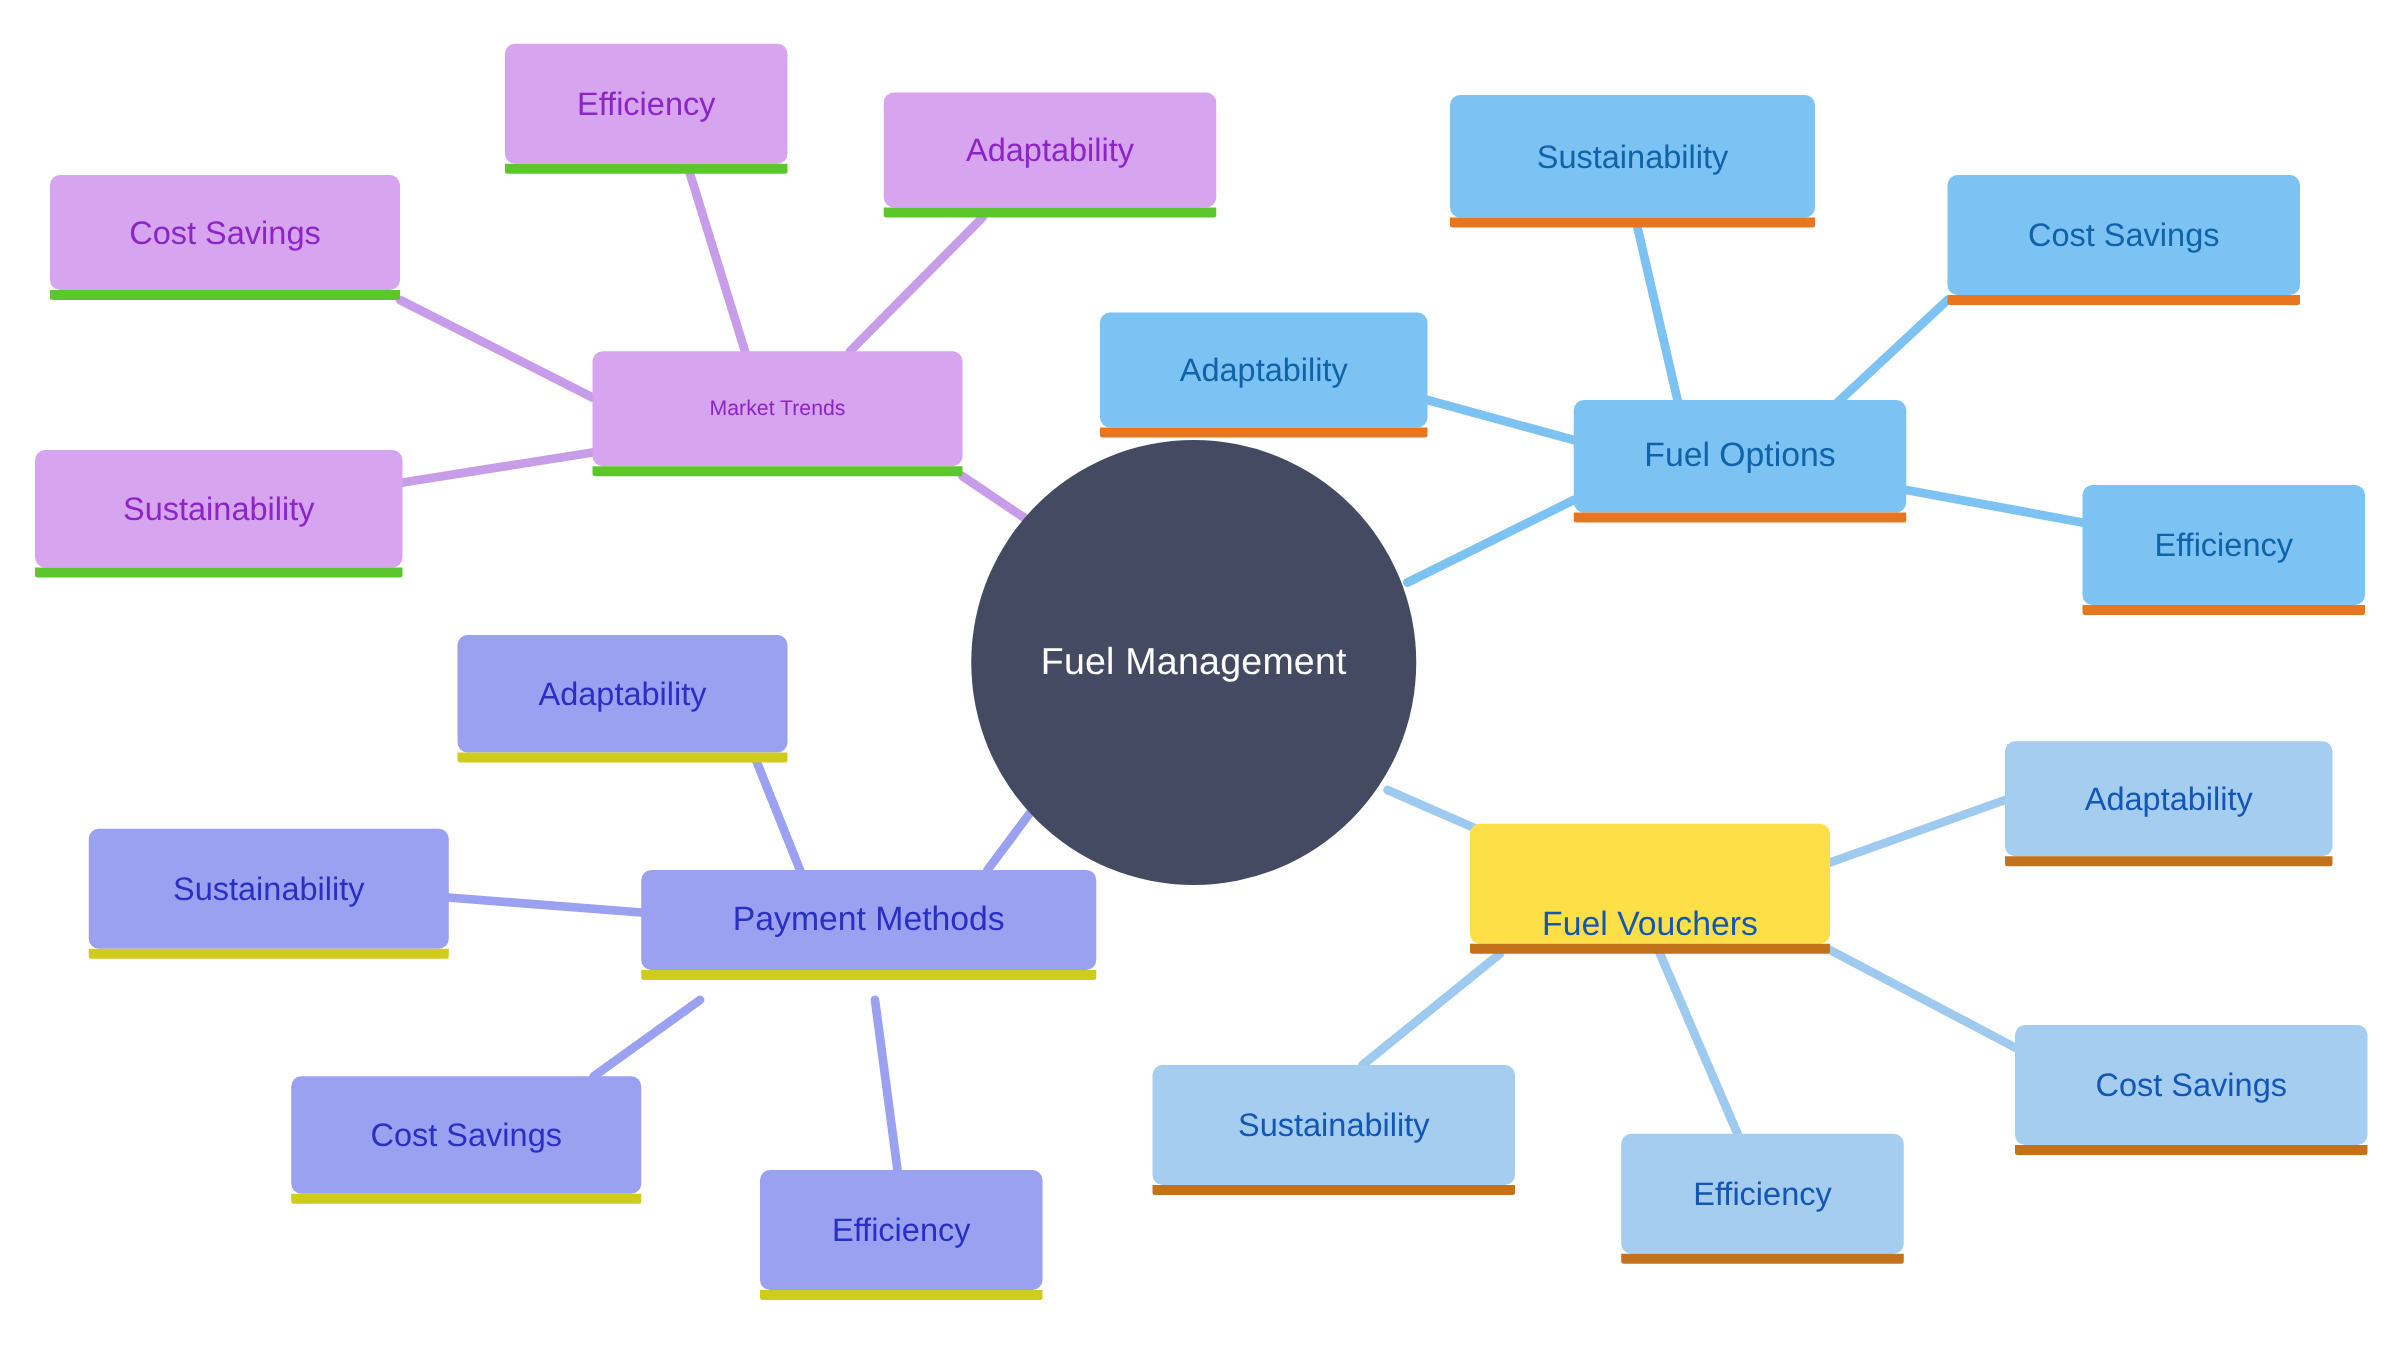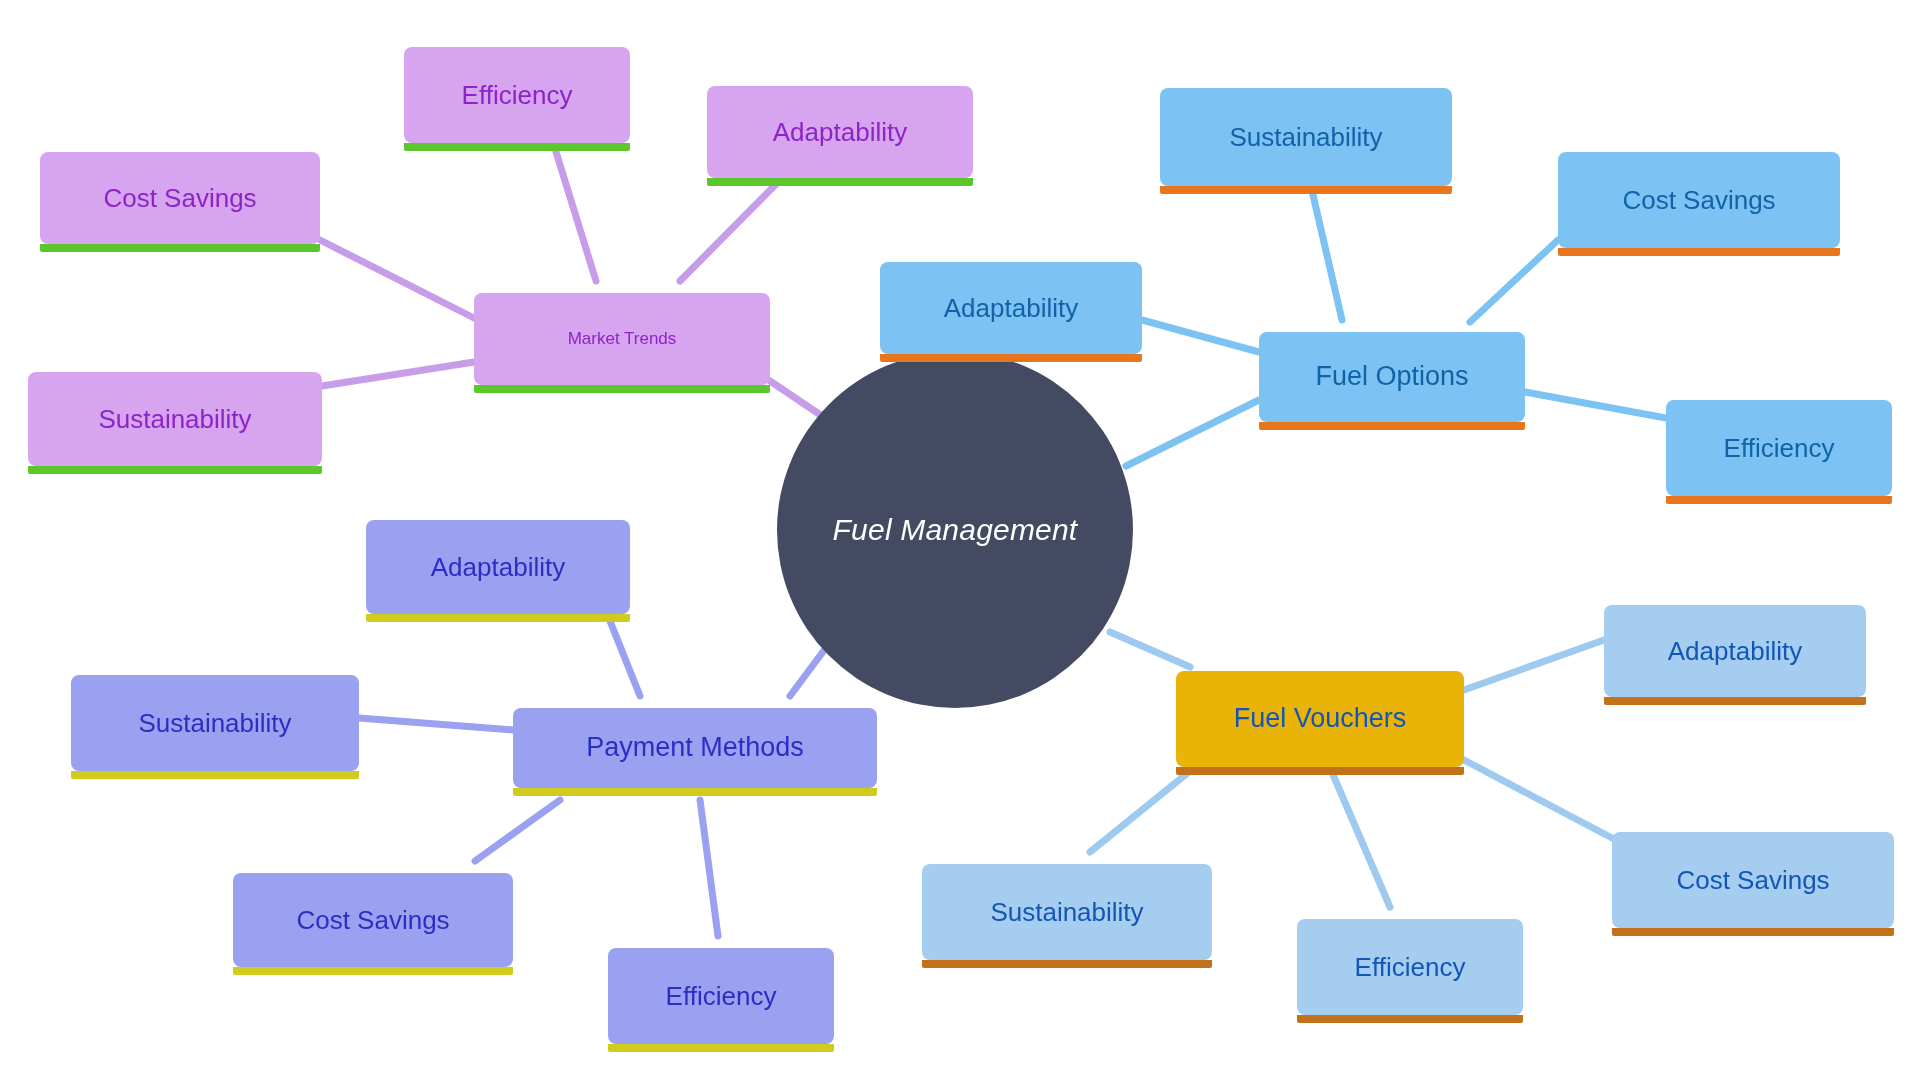--- a/index.html
+++ b/index.html
@@ -31,21 +31,20 @@
     position: absolute;
     box-sizing: border-box;
     border-radius: 8px;
     display: flex;
     align-items: center;
     justify-content: center;
     text-align: center;
     line-height: 1.1;
     white-space: nowrap;
     overflow: visible;
-    margin-top: 12px;
   }
   .node .node-label {
     display: block;
     padding: 0 10px;
   }
   .node .node-bar {
     position: absolute;
     left: 0;
     bottom: -8px;
     height: 8px;
@@ -54,21 +53,20 @@
   }
   .center-node {
     position: absolute;
     border-radius: 50%;
     display: flex;
     align-items: center;
     justify-content: center;
     color: #ffffff;
     font-size: 30px;
     letter-spacing: 0.2px;
-    font-style: italic;
   }
 </style>
 </head>
 <body>
 
 <div id="mindmap-canvas">
   <svg id="edge-layer" viewBox="0 0 1920 1080">
       <line x1="828" y1="420" x2="770" y2="381" stroke="#c79ce8" stroke-width="7" stroke-linecap="round"></line>
       <line x1="1126" y1="466" x2="1259" y2="400" stroke="#7cc2f3" stroke-width="7" stroke-linecap="round"></line>
       <line x1="828" y1="645" x2="790" y2="696" stroke="#9aa1f0" stroke-width="7" stroke-linecap="round"></line>
@@ -147,21 +145,21 @@
         <span class="node-bar" style="background: rgb(207, 204, 30);"></span>
       </div>
       <div class="node" style="left: 233px; top: 861px; width: 280px; height: 94px; background: rgb(154, 161, 240); color: rgb(42, 47, 196); font-size: 26px;">
         <span class="node-label">Cost Savings</span>
         <span class="node-bar" style="background: rgb(207, 204, 30);"></span>
       </div>
       <div class="node" style="left: 608px; top: 936px; width: 226px; height: 96px; background: rgb(154, 161, 240); color: rgb(42, 47, 196); font-size: 26px;">
         <span class="node-label">Efficiency</span>
         <span class="node-bar" style="background: rgb(207, 204, 30);"></span>
       </div>
-      <div class="node" style="left: 1176px; top: 659px; width: 288px; height: 96px; background: #eab308; color: rgb(19, 86, 182); font-size: 27px;">
+      <div class="node" style="left: 1176px; top: 659px; width: 288px; height: 96px; background: #fde047; color: rgb(19, 86, 182); font-size: 27px; align-items: flex-end;">
         <span class="node-label">Fuel Vouchers</span>
         <span class="node-bar" style="background: rgb(193, 114, 26);"></span>
       </div>
       <div class="node" style="left: 1604px; top: 593px; width: 262px; height: 92px; background: rgb(165, 205, 240); color: rgb(19, 86, 182); font-size: 26px;">
         <span class="node-label">Adaptability</span>
         <span class="node-bar" style="background: rgb(193, 114, 26);"></span>
       </div>
       <div class="node" style="left: 1612px; top: 820px; width: 282px; height: 96px; background: rgb(165, 205, 240); color: rgb(19, 86, 182); font-size: 26px;">
         <span class="node-label">Cost Savings</span>
         <span class="node-bar" style="background: rgb(193, 114, 26);"></span>

